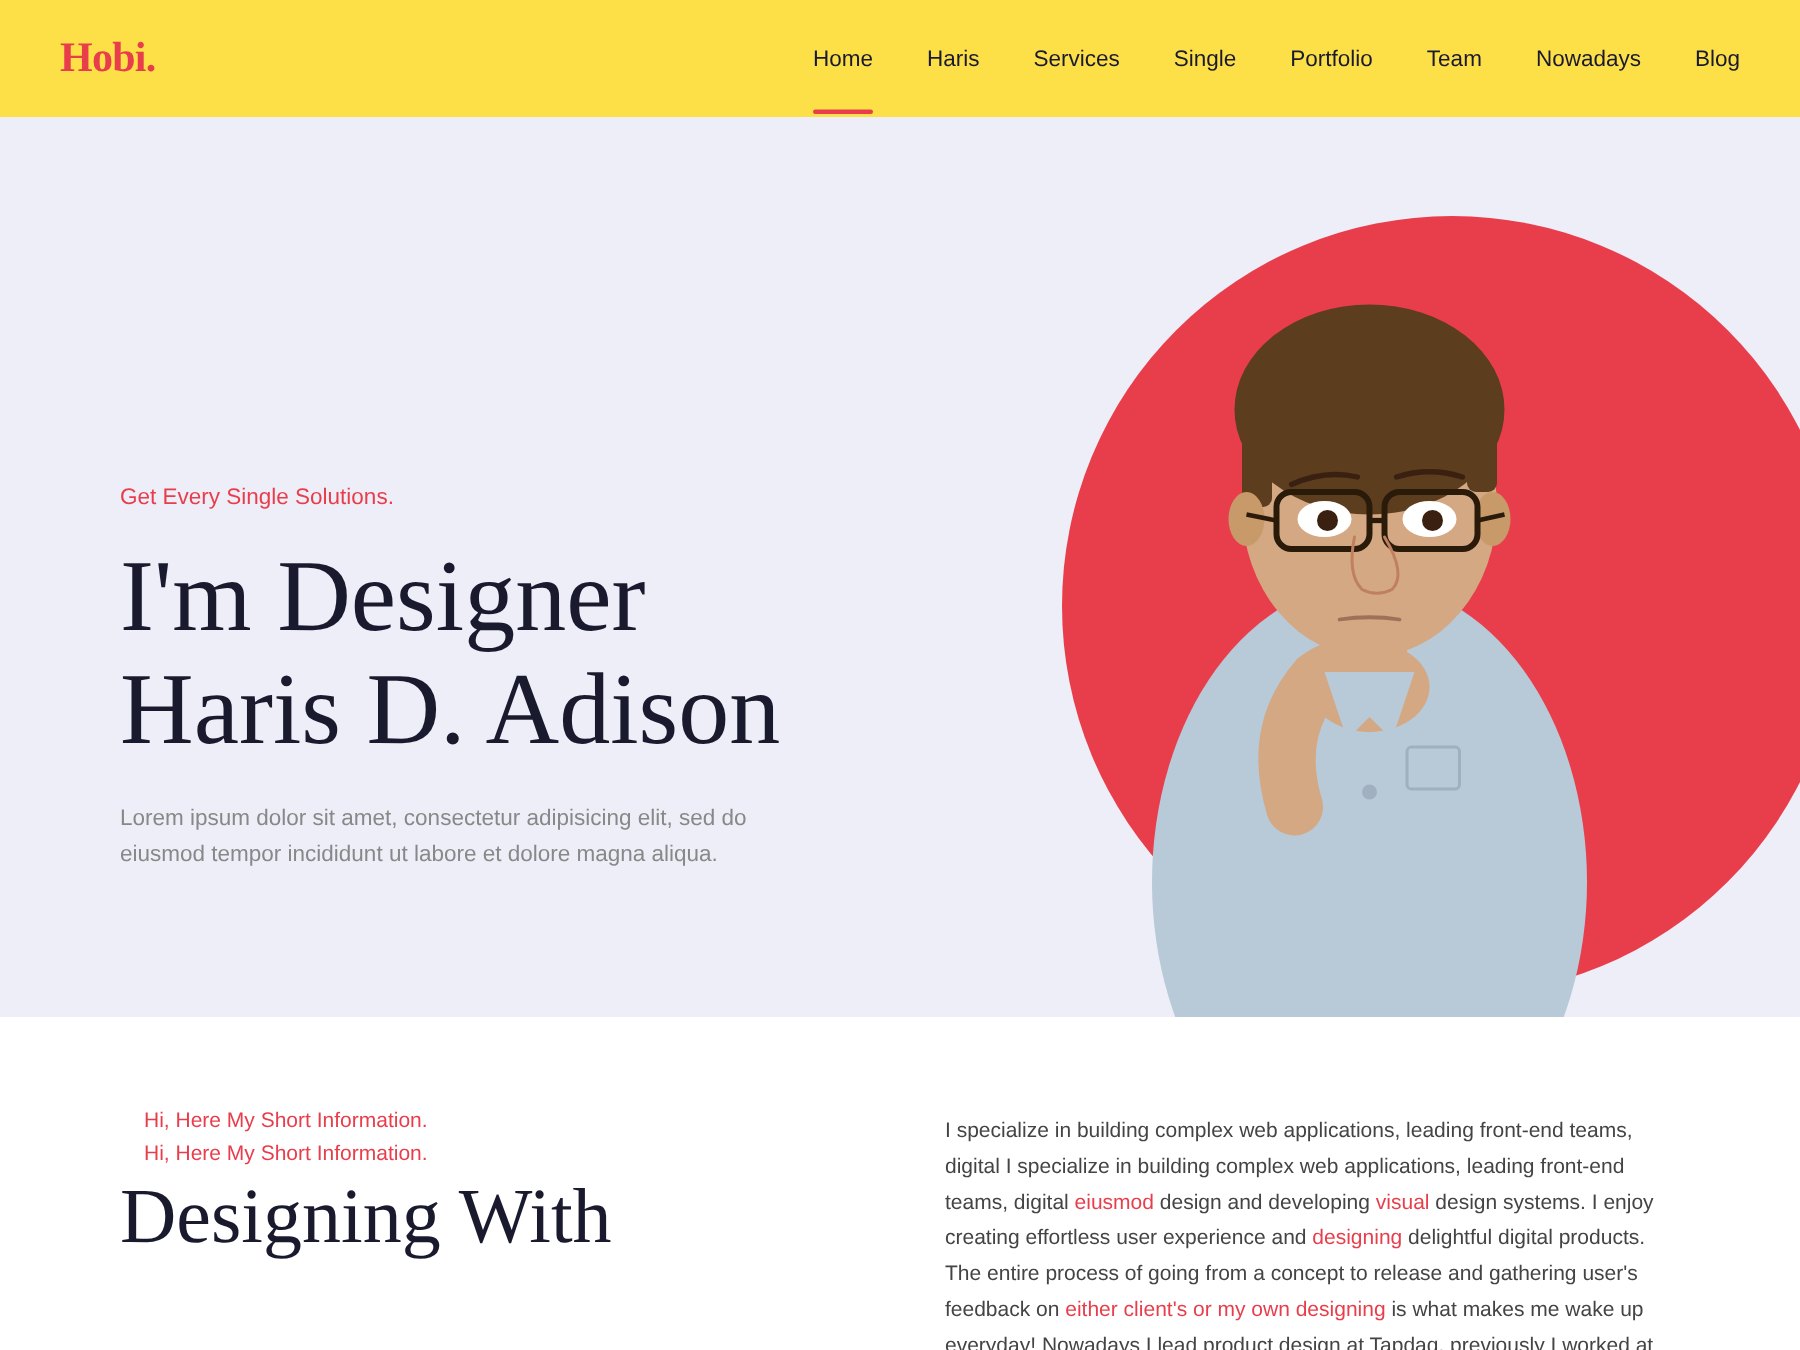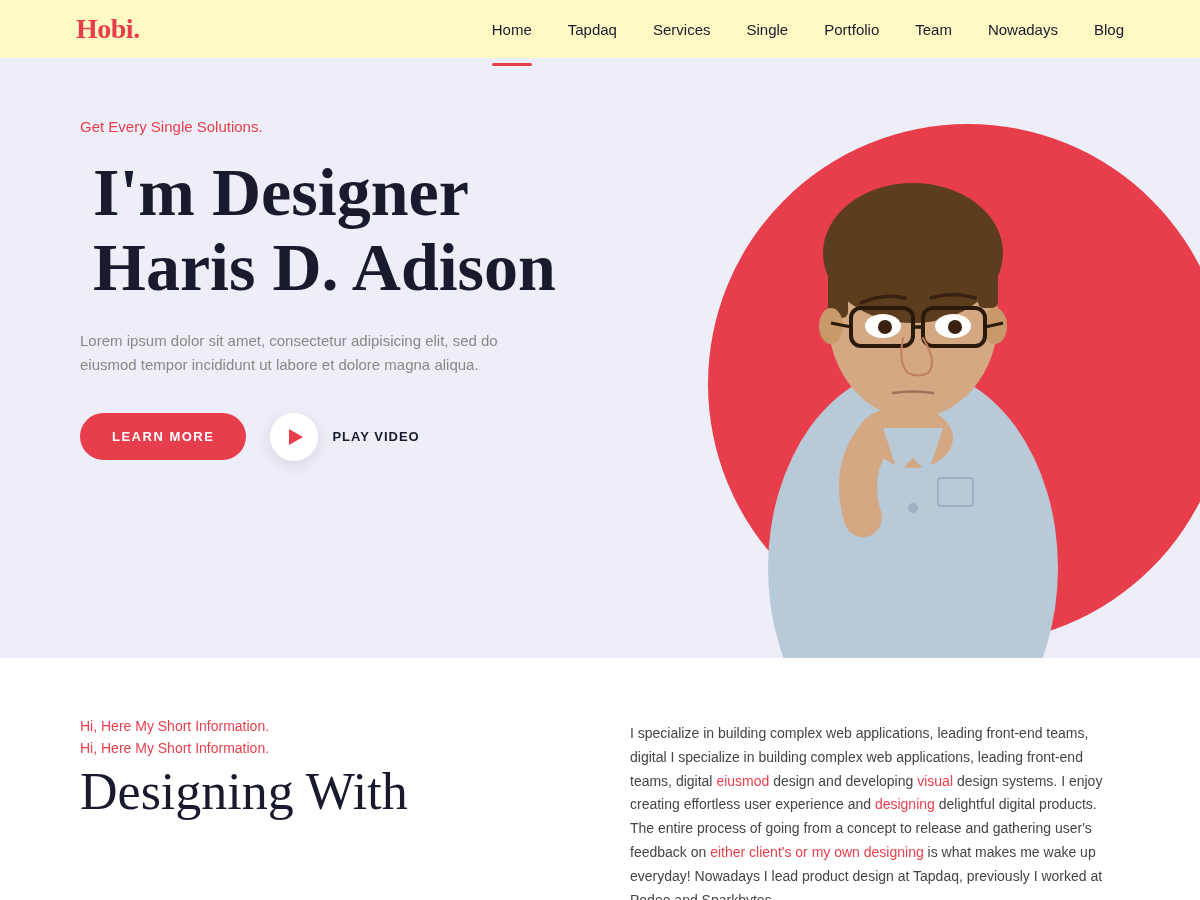--- a/index.html
+++ b/index.html
@@ -3,23 +3,23 @@
   <meta charset="utf-8">
   <style>
     * { margin: 0; padding: 0; box-sizing: border-box; }
     body { font-family: 'Georgia', serif; background: #fff; width: 1200px; min-height: 900px; overflow-x: hidden; }
 
     
     header {
       display: flex;
       align-items: center;
       justify-content: space-between;
-      padding: 0 76px;
-      height: 58px;
-      background: #fef9c3;
+      padding: 0 40px;
+      height: 78px;
+      background: #fde047;
       position: relative;
       z-index: 10;
     }
     .logo {
       font-size: 28px;
       font-weight: 700;
       color: #1a1a2e;
       font-family: Georgia, serif;
       letter-spacing: -0.5px;
     }
@@ -55,45 +55,44 @@
       background: #e83e4c;
       border-radius: 2px;
     }
 
     
     .hero {
       background: #eeeef8;
       min-height: 600px;
       position: relative;
       display: flex;
-      align-items: flex-start;
+      align-items: flex-end;
       overflow: hidden;
       padding: 60px 80px;
     }
     .hero-content {
       flex: 1;
       max-width: 580px;
       z-index: 2;
       position: relative;
     }
     .hero-tagline {
       color: #e83e4c;
       font-family: Arial, sans-serif;
       font-size: 15px;
       margin-bottom: 20px;
       font-weight: 400;
     }
     .hero-title {
       font-size: 68px;
-      font-weight: 700;
+      font-weight: 400;
       color: #1a1a2e;
       line-height: 1.1;
       font-family: Georgia, serif;
       margin-bottom: 24px;
-      margin-left: 13px;
     }
     .hero-desc {
       font-size: 15px;
       color: #888;
       font-family: Arial, sans-serif;
       line-height: 1.6;
       margin-bottom: 36px;
       max-width: 420px;
     }
     .hero-actions {
@@ -176,20 +175,21 @@
       min-height: 220px;
     }
     .about-left {
       flex: 1;
     }
     .about-label {
       color: #e83e4c;
       font-size: 14px;
       font-family: Arial, sans-serif;
       margin-bottom: 6px;
+      margin-left: 16px;
     }
     .about-heading {
       font-size: 52px;
       font-weight: 400;
       color: #1a1a2e;
       font-family: Georgia, serif;
       line-height: 1.15;
     }
     .about-right {
       flex: 1;
@@ -207,47 +207,38 @@
   </style>
 </head>
 <body>
 
 <header>
   <div class="logo">
     <span>Hobi</span><span style="color:#e83e4c;">.</span>
   </div>
   <nav>
     <a class="nav-item active">Home</a>
-    <a class="nav-item">Tapdaq</a>
+    <a class="nav-item">Haris</a>
     <a class="nav-item">Services</a>
     <a class="nav-item">Single</a>
     <a class="nav-item">Portfolio</a>
     <a class="nav-item">Team</a>
     <a class="nav-item">Nowadays</a>
     <a class="nav-item">Blog</a>
   </nav>
 </header>
 
 <section class="hero">
   <div class="hero-content">
     <p class="hero-tagline">Get Every Single Solutions.</p>
     <h1 class="hero-title">
       <span>I'm Designer</span><br>
       <span>Haris D. Adison</span>
     </h1>
     <p class="hero-desc">Lorem ipsum dolor sit amet, consectetur adipisicing elit, sed do eiusmod tempor incididunt ut labore et dolore magna aliqua.</p>
-    <div class="hero-actions">
-      <button class="btn-learn">LEARN MORE</button>
-      <div class="play-btn-wrapper">
-        <div class="play-circle">
-          <div class="play-triangle"></div>
-        </div>
-        <span class="play-label">PLAY VIDEO</span>
-      </div>
-    </div>
   </div>
 
   <div class="hero-image-area">
     <div class="red-circle"></div>
 
     <svg viewBox="0 0 460 580" width="460" height="580" style="position:absolute; bottom:0; left:50%; transform:translateX(-45%); z-index:3;">
 
       <ellipse cx="230" cy="490" rx="145" ry="200" fill="#b8c9d8"></ellipse>
 
       <rect x="205" y="290" width="50" height="60" fill="#d4a882" rx="6"></rect>

